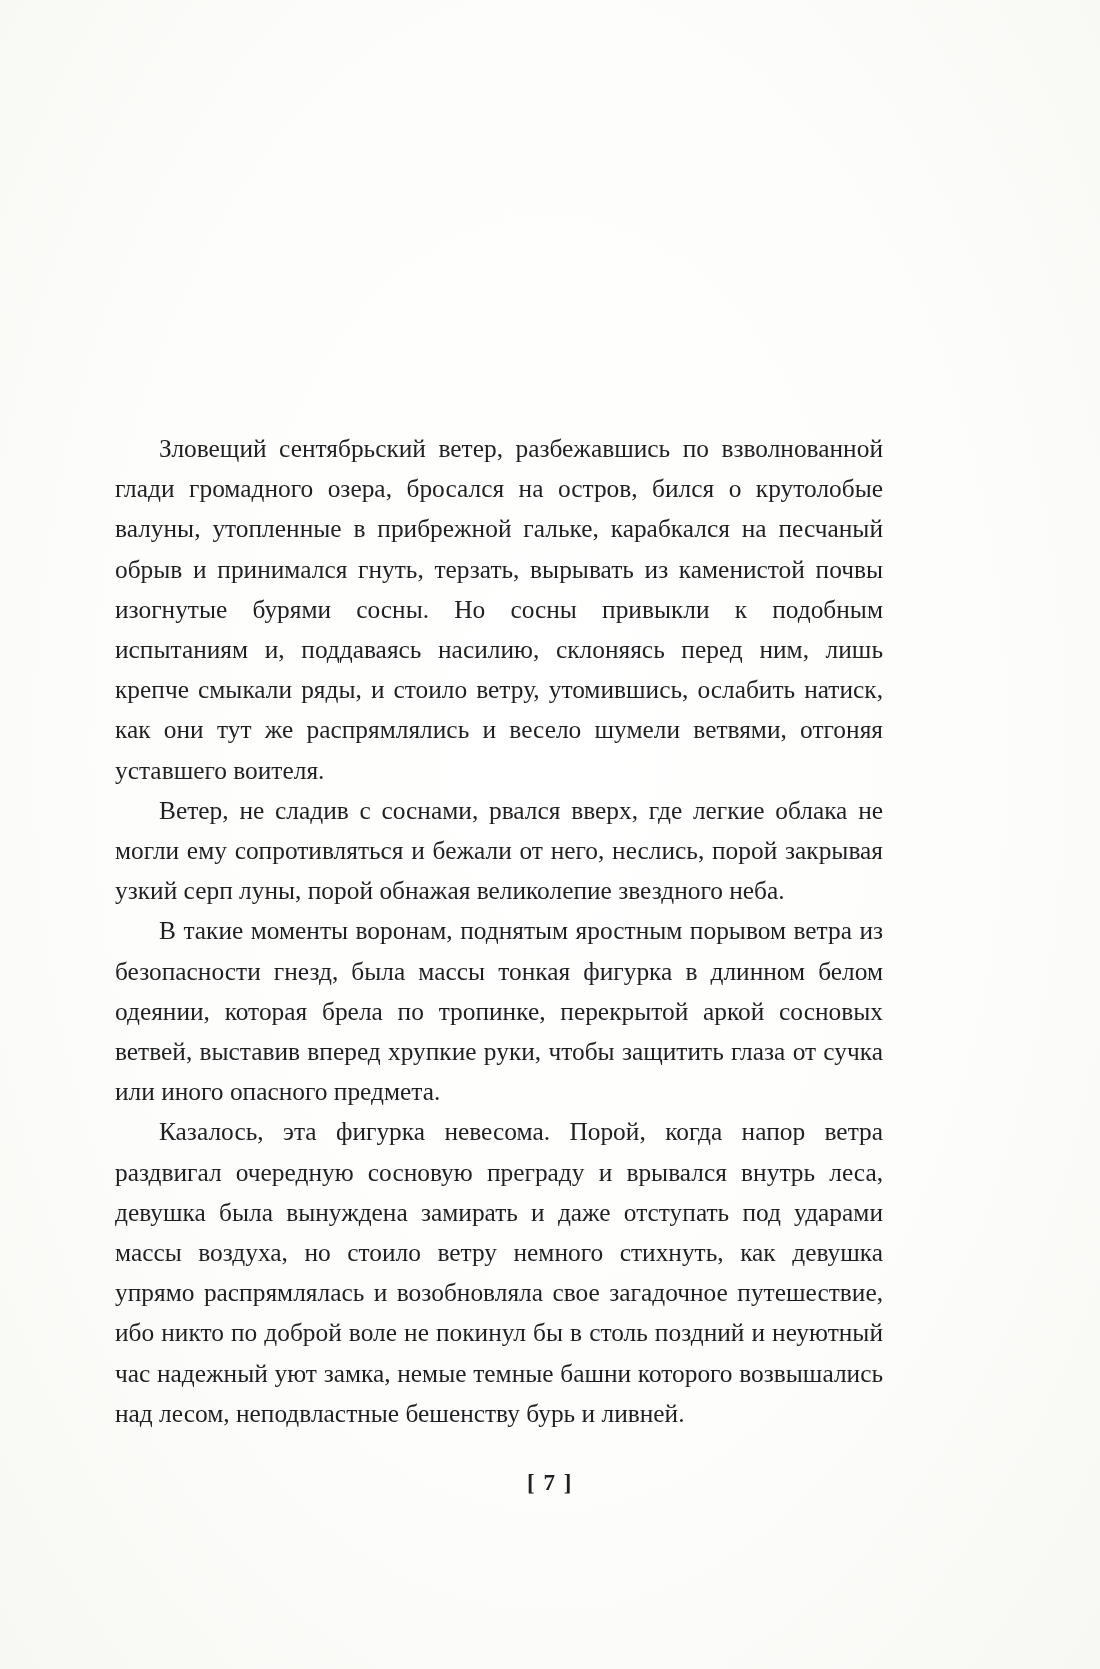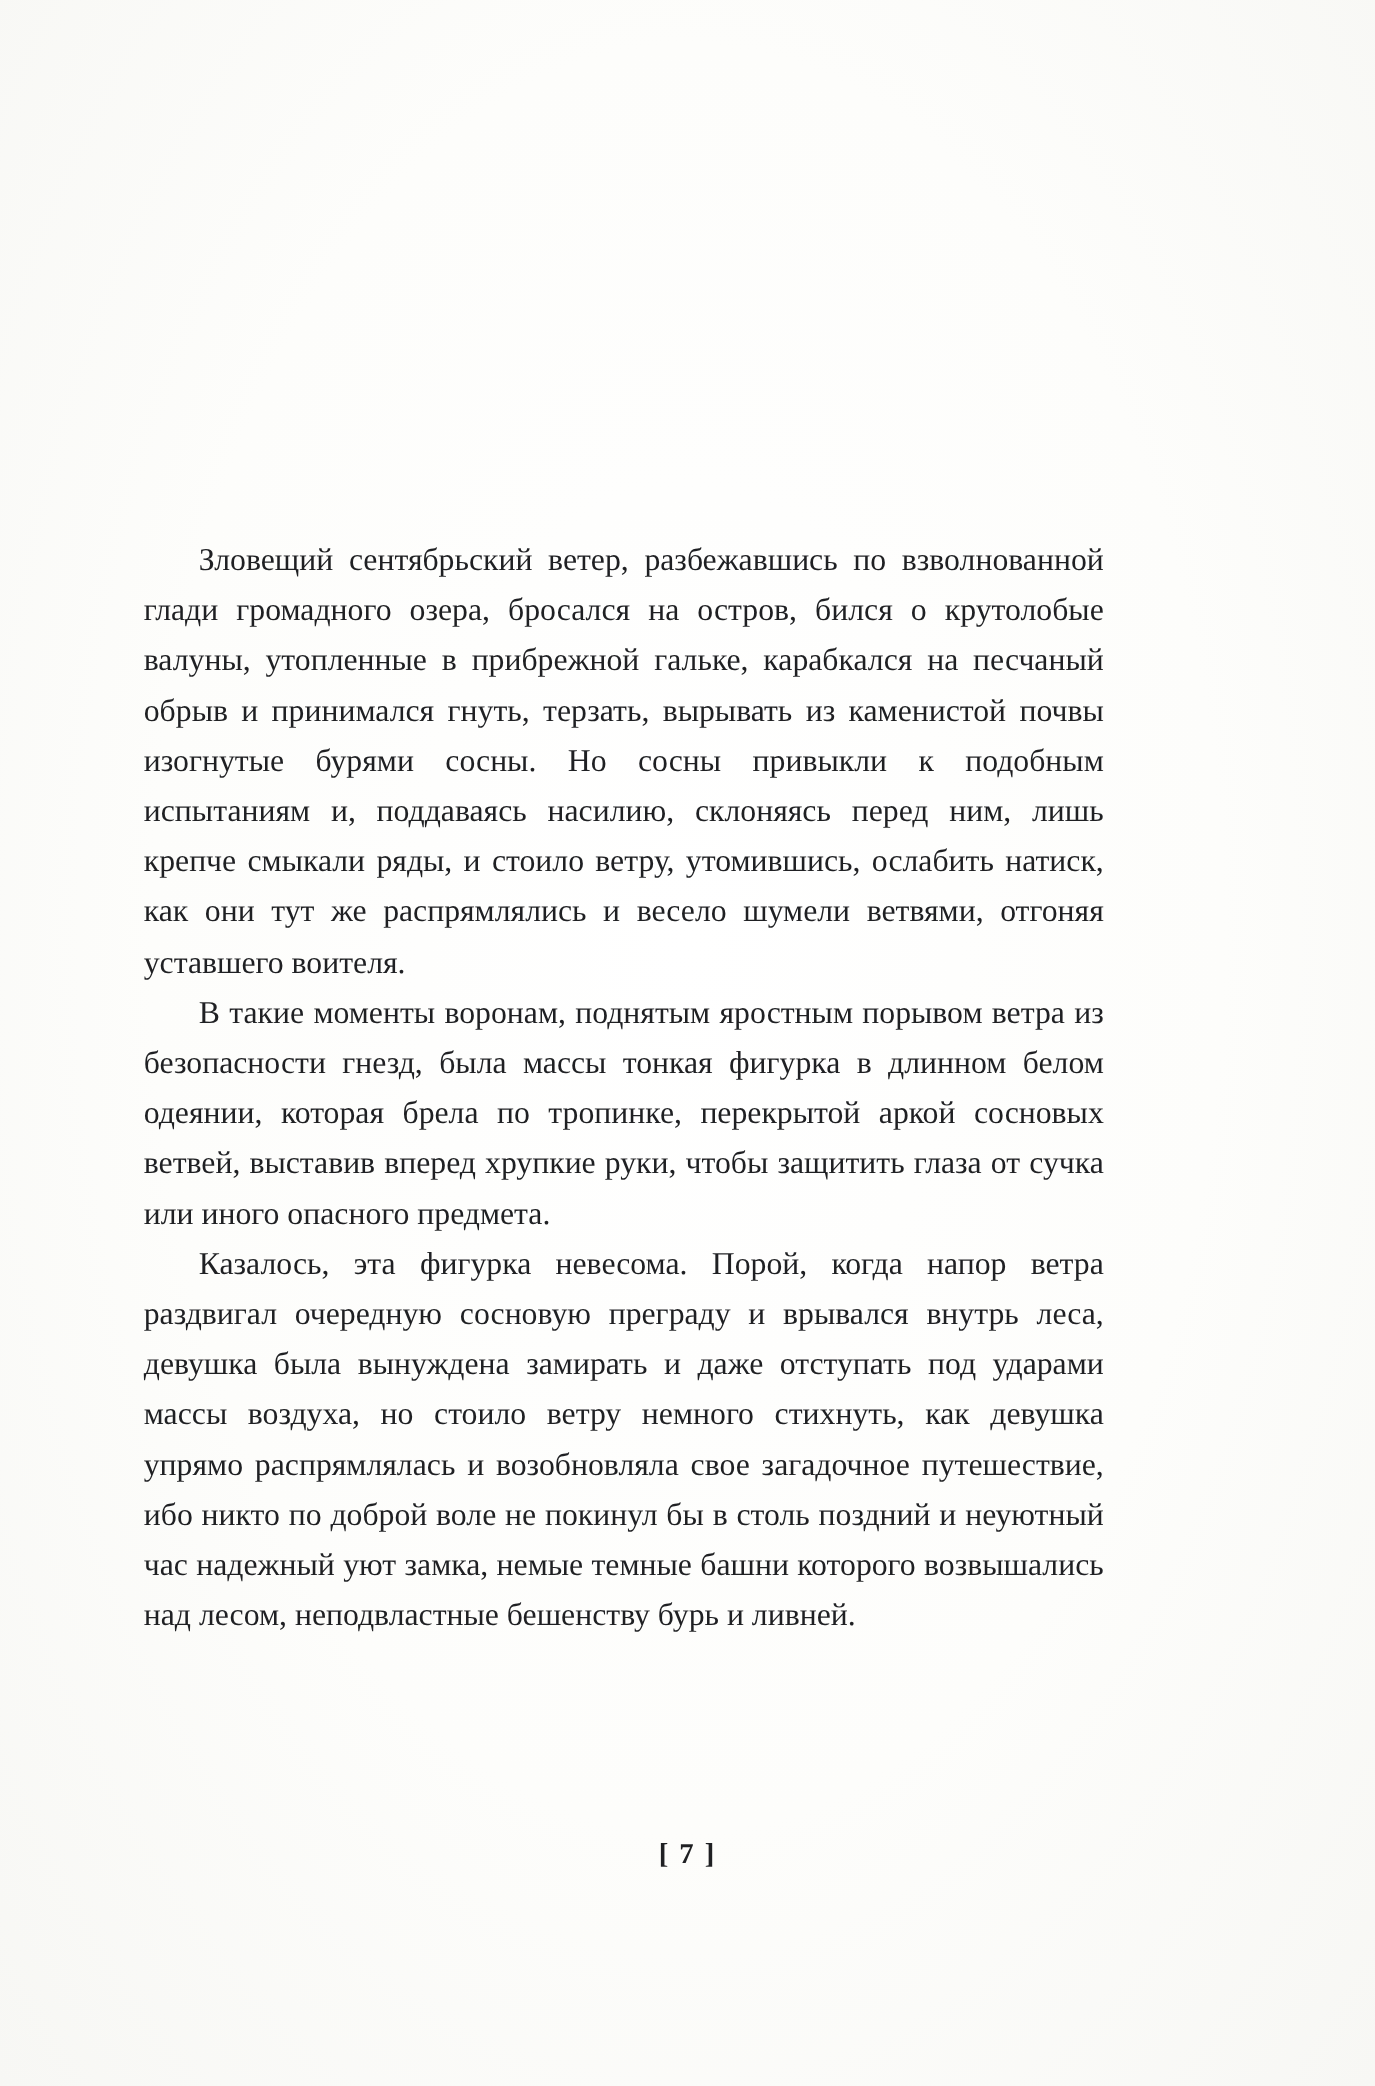--- a/index.html
+++ b/index.html
@@ -62,19 +62,20 @@
 </style>
 </head>
 <body>
 
 <div class="page">
 
   <div class="paper-tint"></div>
 
   <div class="text-block">
     <p class="para">Зловещий сентябрьский ветер, разбежавшись по взволнованной глади громадного озера, бросался на остров, бился о крутолобые валуны, утопленные в прибрежной гальке, карабкался на песчаный обрыв и принимался гнуть, терзать, вырывать из каменистой почвы изогнутые бурями сосны. Но сосны привыкли к подобным испытаниям и, поддаваясь насилию, склоняясь перед ним, лишь крепче смыкали ряды, и стоило ветру, утомившись, ослабить натиск, как они тут же распрямлялись и весело шумели ветвями, отгоняя уставшего воителя.</p>
+    <p class="para">Ветер, не сладив с соснами, рвался вверх, где легкие облака не могли ему сопротивляться и бежали от него, неслись, порой закрывая узкий серп луны, порой обнажая великолепие звездного неба.</p>
     <p class="para">В такие моменты воронам, поднятым яростным порывом ветра из безопасности гнезд, была массы тонкая фигурка в длинном белом одеянии, которая брела по тропинке, перекрытой аркой сосновых ветвей, выставив вперед хрупкие руки, чтобы защитить глаза от сучка или иного опасного предмета.</p>
     <p class="para">Казалось, эта фигурка невесома. Порой, когда напор ветра раздвигал очередную сосновую преграду и врывался внутрь леса, девушка была вынуждена замирать и даже отступать под ударами массы воздуха, но стоило ветру немного стихнуть, как девушка упрямо распрямлялась и возобновляла свое загадочное путешествие, ибо никто по доброй воле не покинул бы в столь поздний и неуютный час надежный уют замка, немые темные башни которого возвышались над лесом, неподвластные бешенству бурь и ливней.</p>
   </div>
 
   <div class="page-number">[ 7 ]</div>
 
 </div>
 
 </body></html>

